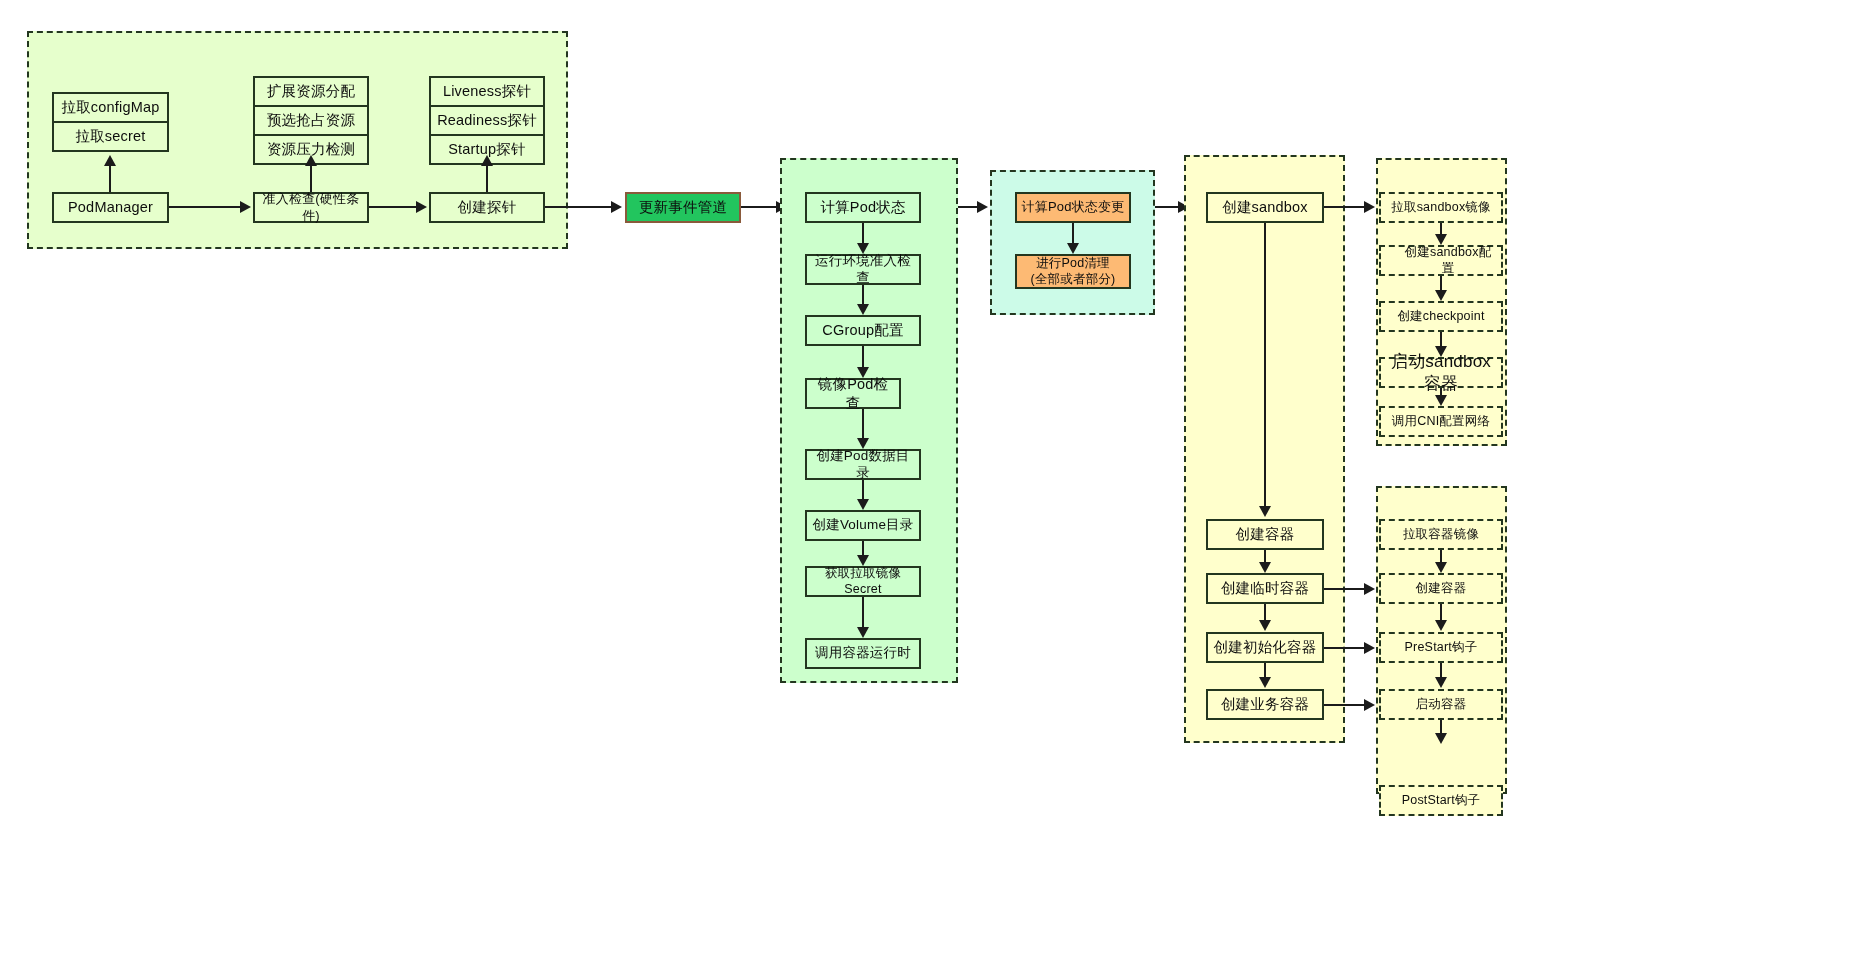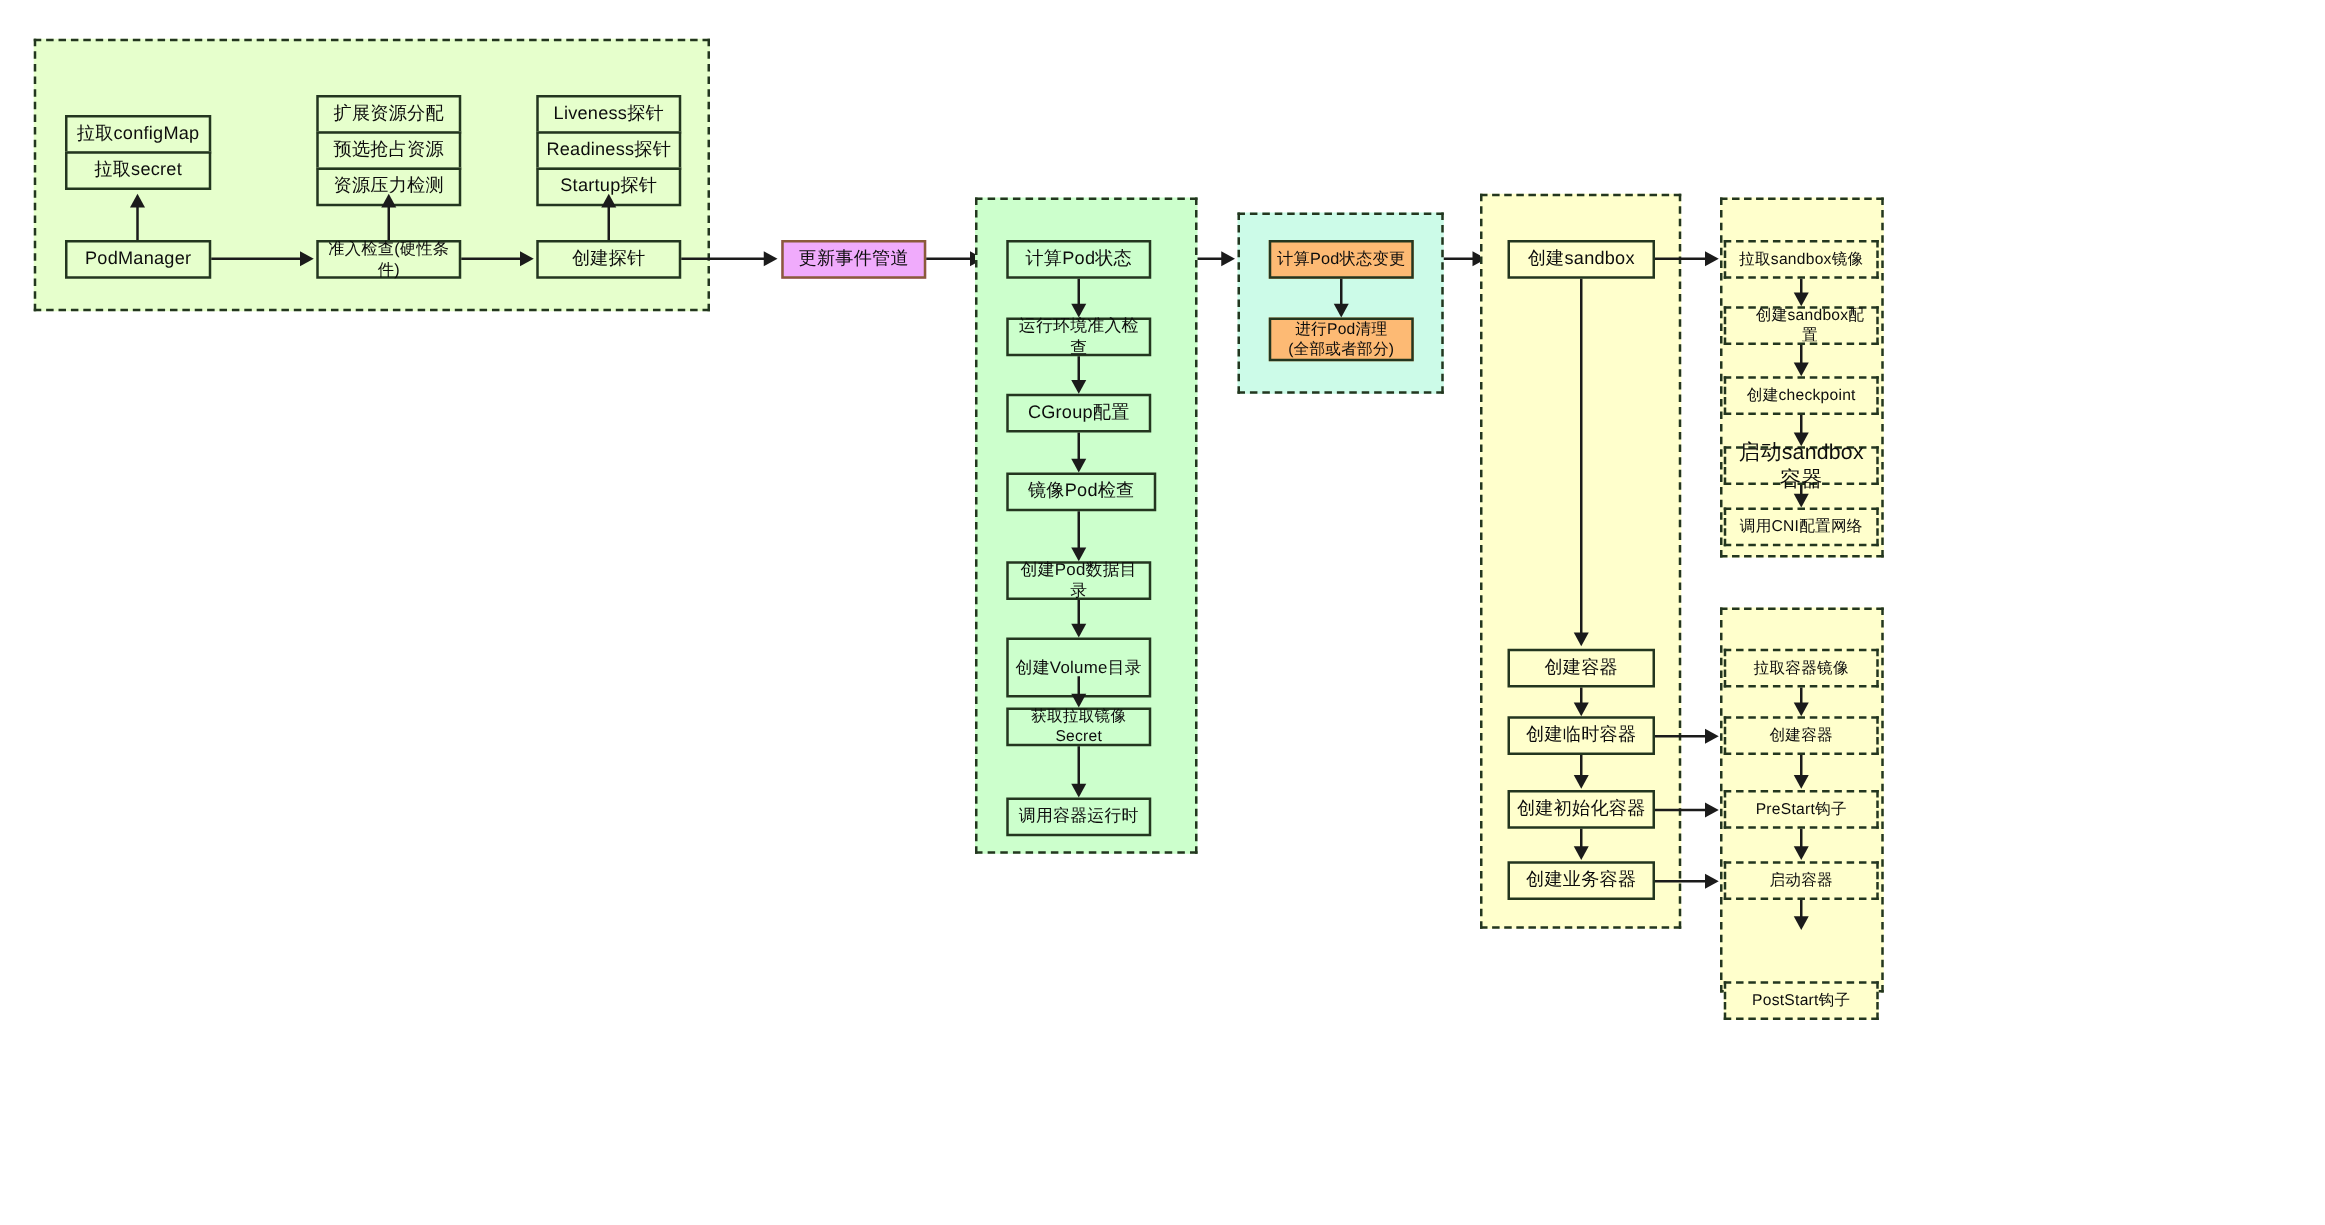--- a/index.html
+++ b/index.html
@@ -39,21 +39,21 @@
     line-height:1.25;
     color:#0d0d0d;
     letter-spacing:.2px;
     white-space:pre-line;
     padding:0 4px;
   }
   .node.green-light{background:#e6ffcc;}
   .node.green{background:#ccffcc;}
   .node.cyan{background:#fdba74;}
   .node.yellow{background:#ffffcc;}
-  .node.orange{background:#f0abfc;border-color:#8a5a3b;}
+  .node.orange{background:#22c55e;border-color:#8a5a3b;}
   .node.dash{border-style:dashed;border-width:2.2px;}
 
   
   .stack{position:absolute;}
   .stack .node{position:relative;left:0;top:0;margin-top:-2px;width:100%;}
   .stack .node:first-child{margin-top:0;}
 
   
   .ln{position:absolute;background:#1b1b1b;}
   .lnh{height:2.2px;}
@@ -115,23 +115,23 @@
   <div class="node orange" style="left:625px; top:192px; width:116px; height:31px;">更新事件管道</div>
 
   <div class="ln lnh" style="left:741px; top:206px; width:38px;"></div>
   <div class="arrow ar-right" style="left:776px; top:201px;"></div>
 
   <div class="group g-green" style="left:780px; top:158px; width:178px; height:525px;"></div>
 
   <div class="node green" style="left:805px; top:192px; width:116px; height:31px;">计算Pod状态</div>
   <div class="node green" style="left:805px; top:254px; width:116px; height:31px; font-size:13.5px;">运行环境准入检查</div>
   <div class="node green" style="left:805px; top:315px; width:116px; height:31px;">CGroup配置</div>
-  <div class="node green" style="left:805px; top:378px; width:120px; height:31px;">镜像Pod检查</div>
+  <div class="node green" style="left:805px; top:378px; width:96px; height:31px;">镜像Pod检查</div>
   <div class="node green" style="left:805px; top:449px; width:116px; height:31px; font-size:13.5px;">创建Pod数据目录</div>
-  <div class="node green" style="left:805px; top:510px; width:116px; height:48px; font-size:13.5px;">创建Volume目录</div>
+  <div class="node green" style="left:805px; top:510px; width:116px; height:31px; font-size:13.5px;">创建Volume目录</div>
   <div class="node green" style="left:805px; top:566px; width:116px; height:31px; font-size:12.5px;">获取拉取镜像Secret</div>
   <div class="node green" style="left:805px; top:638px; width:116px; height:31px; font-size:13.5px;">调用容器运行时</div>
 
   <div class="ln lnv" style="left:862px; top:223px; height:22px;"></div>
   <div class="arrow ar-down" style="left:857px; top:243px;"></div>
   <div class="ln lnv" style="left:862px; top:285px; height:21px;"></div>
   <div class="arrow ar-down" style="left:857px; top:304px;"></div>
   <div class="ln lnv" style="left:862px; top:346px; height:23px;"></div>
   <div class="arrow ar-down" style="left:857px; top:367px;"></div>
   <div class="ln lnv" style="left:862px; top:409px; height:31px;"></div>

